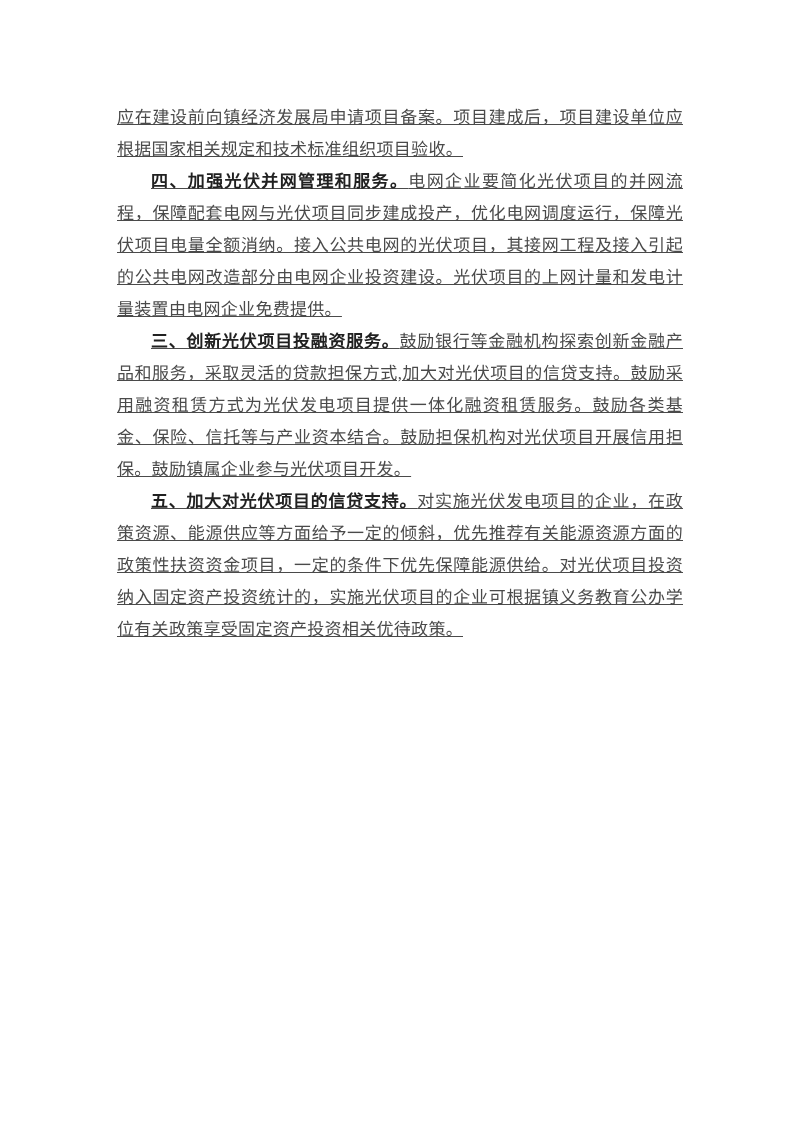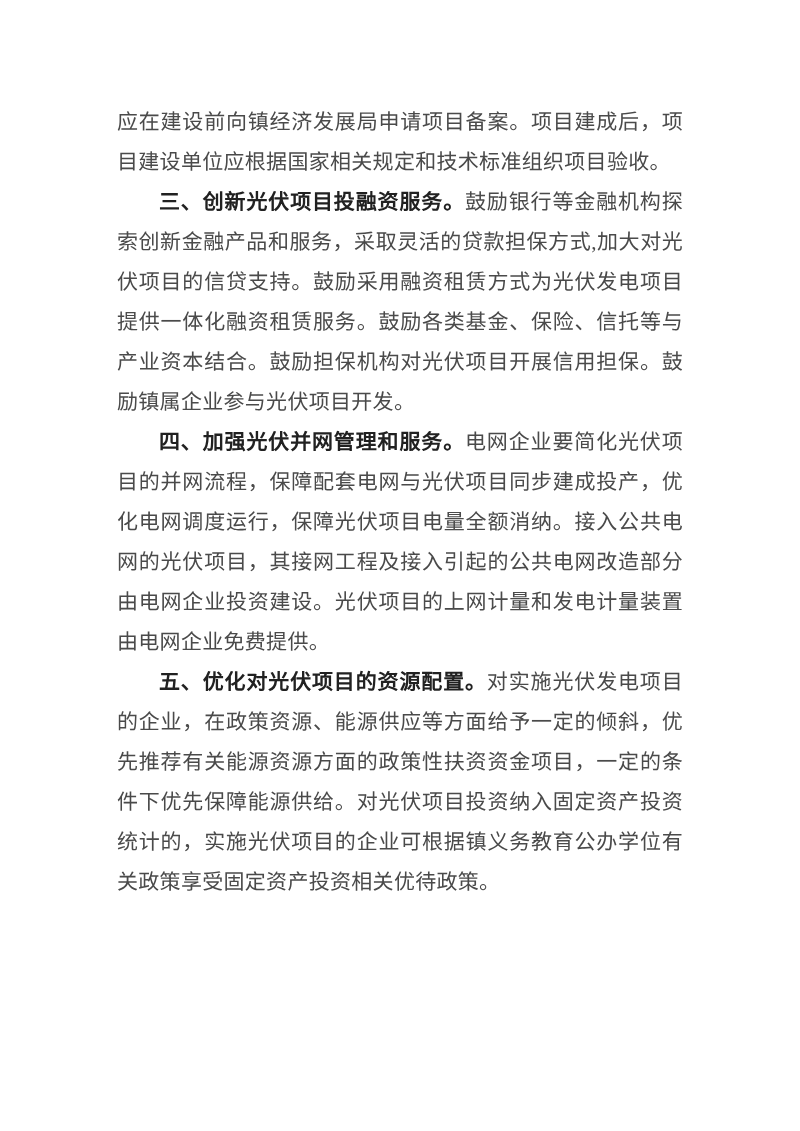--- a/index.html
+++ b/index.html
@@ -13,25 +13,26 @@
     height: 1131px;
     background: #ffffff;
     overflow: hidden;
     font-family: "Liberation Serif", "DejaVu Serif", serif;
   }
   .content {
     position: absolute;
     left: 117px;
     top: 102px;
     width: 566px;
-    font-size: 21px;
-    line-height: 40px;
+    font-size: 17px;
+    line-height: 32px;
     color: #4a4a4a;
     text-align: justify;
     letter-spacing: 0.3px;
+    text-decoration: underline;
   }
   .para {
     margin: 0;
     padding: 0;
   }
   .para.indent {
     text-indent: 2em;
   }
   .section-heading {
     font-family: "Liberation Sans", "DejaVu Sans", sans-serif;
@@ -43,21 +44,21 @@
   }
 </style>
 </head>
 <body>
 
 <div class="page">
   <div class="content">
 
     <p class="para"><span class="section-body">应在建设前向镇经济发展局申请项目备案。项目建成后，项目建设单位应根据国家相关规定和技术标准组织项目验收。</span></p>
 
+    <p class="para indent"><span class="section-heading">四、加强光伏并网管理和服务。</span><span class="section-body">电网企业要简化光伏项目的并网流程，保障配套电网与光伏项目同步建成投产，优化电网调度运行，保障光伏项目电量全额消纳。接入公共电网的光伏项目，其接网工程及接入引起的公共电网改造部分由电网企业投资建设。光伏项目的上网计量和发电计量装置由电网企业免费提供。</span></p>
+
     <p class="para indent"><span class="section-heading">三、创新光伏项目投融资服务。</span><span class="section-body">鼓励银行等金融机构探索创新金融产品和服务，采取灵活的贷款担保方式,加大对光伏项目的信贷支持。鼓励采用融资租赁方式为光伏发电项目提供一体化融资租赁服务。鼓励各类基金、保险、信托等与产业资本结合。鼓励担保机构对光伏项目开展信用担保。鼓励镇属企业参与光伏项目开发。</span></p>
 
-    <p class="para indent"><span class="section-heading">四、加强光伏并网管理和服务。</span><span class="section-body">电网企业要简化光伏项目的并网流程，保障配套电网与光伏项目同步建成投产，优化电网调度运行，保障光伏项目电量全额消纳。接入公共电网的光伏项目，其接网工程及接入引起的公共电网改造部分由电网企业投资建设。光伏项目的上网计量和发电计量装置由电网企业免费提供。</span></p>
-
-    <p class="para indent"><span class="section-heading">五、优化对光伏项目的资源配置。</span><span class="section-body">对实施光伏发电项目的企业，在政策资源、能源供应等方面给予一定的倾斜，优先推荐有关能源资源方面的政策性扶资资金项目，一定的条件下优先保障能源供给。对光伏项目投资纳入固定资产投资统计的，实施光伏项目的企业可根据镇义务教育公办学位有关政策享受固定资产投资相关优待政策。</span></p>
+    <p class="para indent"><span class="section-heading">五、加大对光伏项目的信贷支持。</span><span class="section-body">对实施光伏发电项目的企业，在政策资源、能源供应等方面给予一定的倾斜，优先推荐有关能源资源方面的政策性扶资资金项目，一定的条件下优先保障能源供给。对光伏项目投资纳入固定资产投资统计的，实施光伏项目的企业可根据镇义务教育公办学位有关政策享受固定资产投资相关优待政策。</span></p>
 
 
   </div>
 </div>
 
 </body></html>

